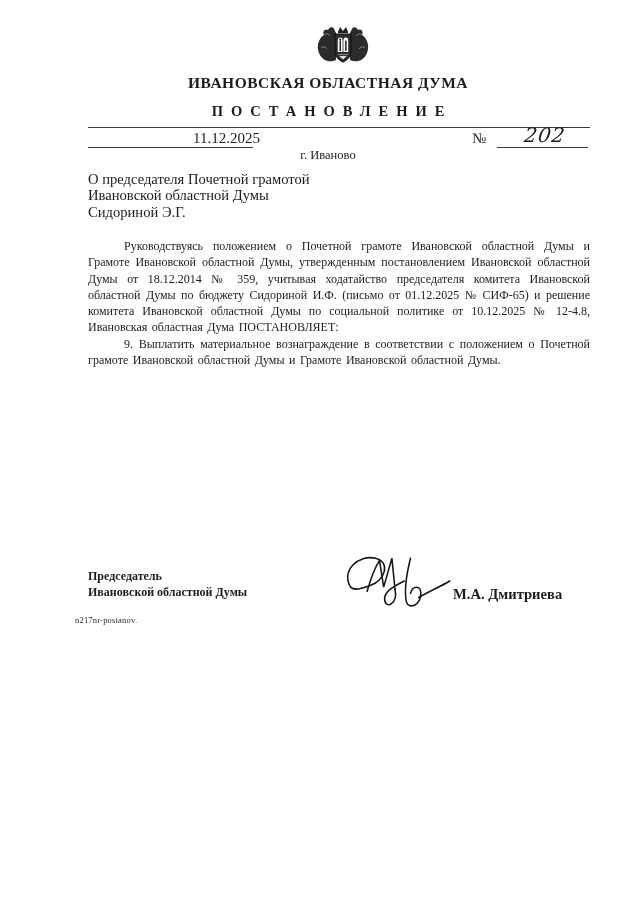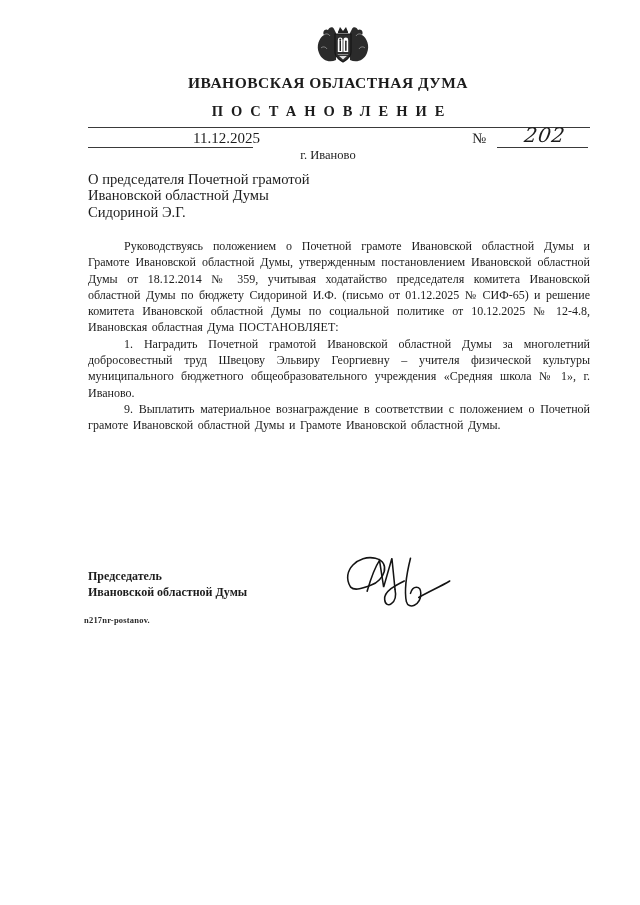--- a/index.html
+++ b/index.html
@@ -55,22 +55,22 @@
   .sig-pos{
     position:absolute;left:88px;top:568px;width:280px;
     font-weight:bold;font-size:12px;line-height:16.4px;
   }
   .sig-scribble{position:absolute;left:336px;top:550px;width:118px;height:64px;}
   .sig-name{
     position:absolute;left:453px;top:586px;width:140px;
     font-weight:bold;font-size:14.6px;
   }
   .footer-ref{
-    position:absolute;left:84px;top:615px;
-    font-size:8.5px;letter-spacing:0.2px;color:#2a2a2a;font-weight:bold;
+    position:absolute;left:75px;top:615px;
+    font-size:8.5px;letter-spacing:0.2px;color:#2a2a2a;
   }
 </style>
 </head>
 <body>
 
 <div class="page">
 
   <div class="emblem">
     <svg viewBox="0 0 54 42" width="54" height="42" aria-hidden="true">
 
@@ -109,37 +109,37 @@
   <div class="place">г. Иваново</div>
 
   <div class="subject">
     <div>О председателя Почетной грамотой</div>
     <div>Ивановской областной Думы</div>
     <div>Сидориной Э.Г.</div>
   </div>
 
   <div class="body">
     <p>Руководствуясь положением о Почетной грамоте Ивановской областной Думы и Грамоте Ивановской областной Думы, утвержденным постановлением Ивановской областной Думы от 18.12.2014 № 359, учитывая ходатайство председателя комитета Ивановской областной Думы по бюджету Сидориной И.Ф. (письмо от 01.12.2025 № СИФ-65) и решение комитета Ивановской областной Думы по социальной политике от 10.12.2025 № 12-4.8, Ивановская областная Дума ПОСТАНОВЛЯЕТ:</p>
-    <p>1. Наградить Почетной грамотой Ивановской областной Думы за многолетний добросовестный труд Швецову Эльвиру Георгиевну – учителя физической культуры муниципального бюджетного общеобразовательного учреждения «Средняя школа № 1», г. Иваново.</p>
     <p>9. Выплатить материальное вознаграждение в соответствии с положением о Почетной грамоте Ивановской областной Думы и Грамоте Ивановской областной Думы.</p>
   </div>
 
   <div class="sig-pos">
     <div>Председатель</div>
     <div>Ивановской областной Думы</div>
   </div>
 
   <div class="sig-scribble">
     <svg viewBox="0 0 110 62" width="118" height="64" aria-hidden="true">
       <g fill="none" stroke="#141414" stroke-width="1.5" stroke-linecap="round">
         <path d="M12,36 C2,20 20,4 36,8 C52,12 44,30 32,34 C24,37 16,40 12,36 Z"></path>
         <path d="M28,40 C32,26 36,16 40,10 L44,36 L52,8 L55,38"></path>
         <path d="M55,38 C58,52 46,58 45,48 C44,40 56,34 64,30"></path>
         <path d="M70,8 C66,24 64,40 66,50 C68,58 80,54 80,42 C80,34 72,34 70,42"></path>
         <path d="M78,46 C88,40 98,36 108,30"></path>
       </g>
     </svg>
   </div>
 
+  <div class="sig-name">М.А. Дмитриева</div>
 
   <div class="footer-ref">n217nr-postanov.</div>
 
 </div>
 
 </body></html>

